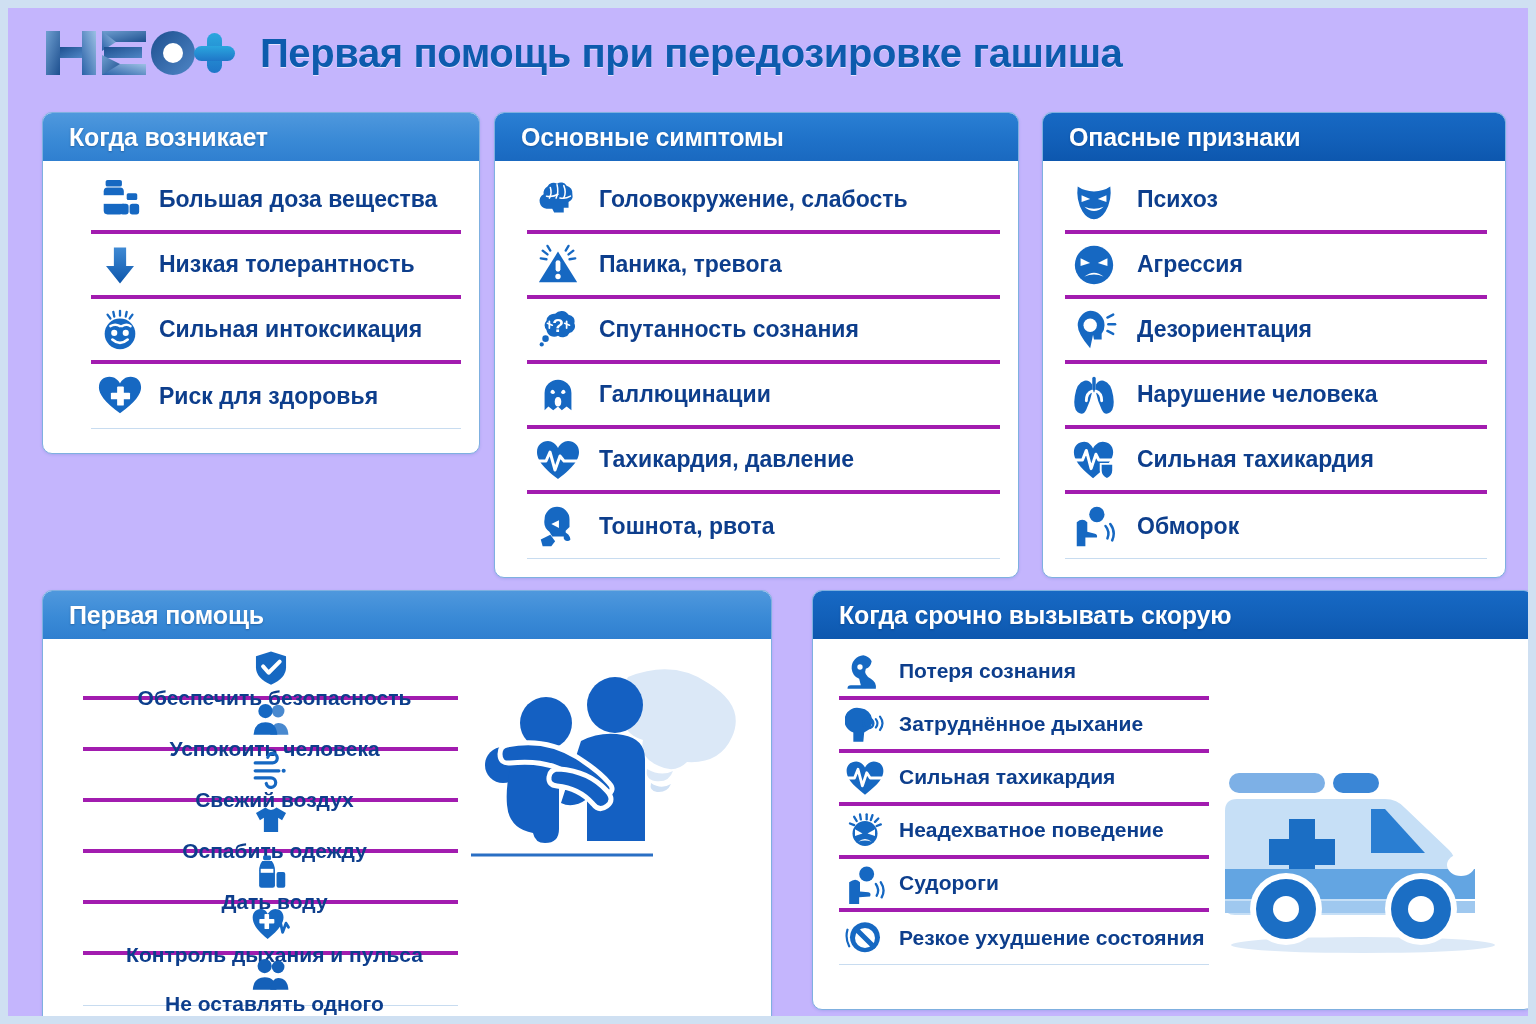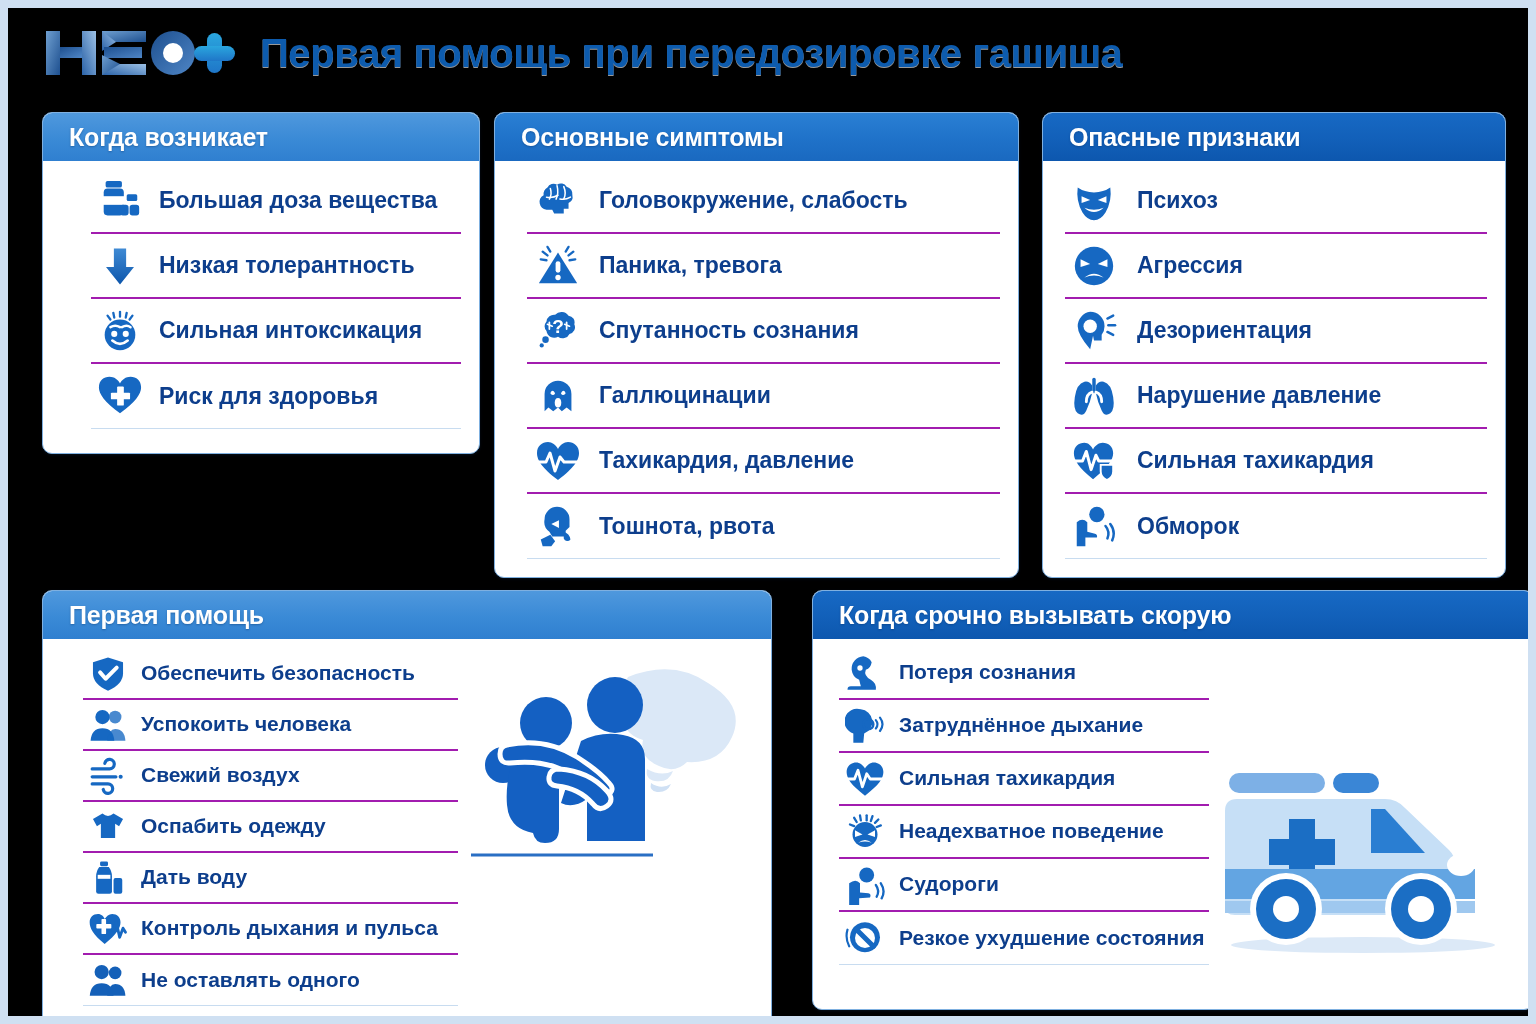--- a/index.html
+++ b/index.html
@@ -6,21 +6,21 @@
   html, body { width: 1536px; height: 1024px; }
   body {
     font-family: "Liberation Sans", "DejaVu Sans", sans-serif;
     background: #cfe0f2;
     overflow: hidden;
   }
   #page {
     position: absolute;
     left: 8px; top: 8px;
     width: 1520px; height: 1008px;
-    background: #000000;
+    background: #c4b5fd;
     overflow: hidden;
   }
 
   
   #header {
     position: absolute;
     left: 0; top: 0;
     width: 1520px; height: 90px;
     display: flex;
     align-items: center;
@@ -66,21 +66,21 @@
   .hdr-dark   { background: linear-gradient(180deg,#1769c4 0%,#1260b9 55%,#0d57ae 100%); }
 
   .card-body {
     position: relative;
     padding: 8px 18px 8px 16px;
   }
 
   .row {
     display: flex;
     align-items: center;
-    border-bottom: 2px solid #a21caf;
+    border-bottom: 4px solid #a21caf;
     position: relative;
   }
   .row:last-child { border-bottom: 1px solid #c8dcf0; }
   .row .ico {
     flex: 0 0 auto;
     display: flex;
     align-items: center;
     justify-content: center;
   }
   .row .lbl {
@@ -96,21 +96,21 @@
   #card-onset .lbl { font-size: 23px; margin-left: 10px; }
 
   #card-symptoms .row { height: 65px; }
   #card-symptoms .ico { width: 62px; }
   #card-symptoms .lbl { font-size: 23px; margin-left: 10px; }
 
   #card-danger .row { height: 65px; }
   #card-danger .ico { width: 58px; }
   #card-danger .lbl { font-size: 23px; margin-left: 14px; }
 
-  #card-aid .row { height: 51px; }
+  #card-aid .row { height: 51px; flex-direction: column; }
   #card-aid .ico { width: 50px; }
   #card-aid .lbl { font-size: 21px; margin-left: 8px; }
   #card-aid .rows { width: 375px; }
 
   #card-emergency .row { height: 53px; }
   #card-emergency .ico { width: 52px; }
   #card-emergency .lbl { font-size: 21px; margin-left: 8px; }
   #card-emergency .rows { width: 370px; }
 
   svg { display: block; }
@@ -372,21 +372,21 @@
       <div class="row">
         <span class="ico">
           <svg viewBox="0 0 48 48" width="46" height="46" fill="#1668c2">
             <rect x="22.2" y="5" width="3.6" height="16" rx="1.8"></rect>
             <path d="M22 13 q-3 -5 -8 -4 q-8 2 -10 16 q-2 13 3 17 q6 4 9 -3 q4 -8 6 -18z"></path>
             <path d="M26 13 q3 -5 8 -4 q8 2 10 16 q2 13 -3 17 q-6 4 -9 -3 q-4 -8 -6 -18z"></path>
             <path d="M22 20 q-6 2 -6 10" stroke="#ffffff" stroke-width="3" fill="none" stroke-linecap="round"></path>
             <path d="M26 20 q6 2 6 10" stroke="#ffffff" stroke-width="3" fill="none" stroke-linecap="round"></path>
           </svg>
         </span>
-        <span class="lbl">Нарушение давление</span>
+        <span class="lbl">Нарушение человека</span>
       </div>
 
       <div class="row">
         <span class="ico">
           <svg viewBox="0 0 48 48" width="46" height="46" fill="#1668c2">
             <path d="M23 43 C8 31 3 23 3 16 C3 9 8 5 14 5 C18 5 21 8 23 12 C25 8 29 5 33 5 C39 5 44 9 44 16 C44 23 38 31 23 43z"></path>
             <path d="M1 24 h11 l4 -10 l5 19 l5 -15 l3 6 h18" stroke="#ffffff" stroke-width="3.1" fill="none" stroke-linejoin="round" stroke-linecap="round"></path>
             <path d="M31 28 h13 v7 q0 6 -6.5 9 q-6.5 -3 -6.5 -9z" fill="#1668c2" stroke="#ffffff" stroke-width="2"></path>
           </svg>
         </span>

